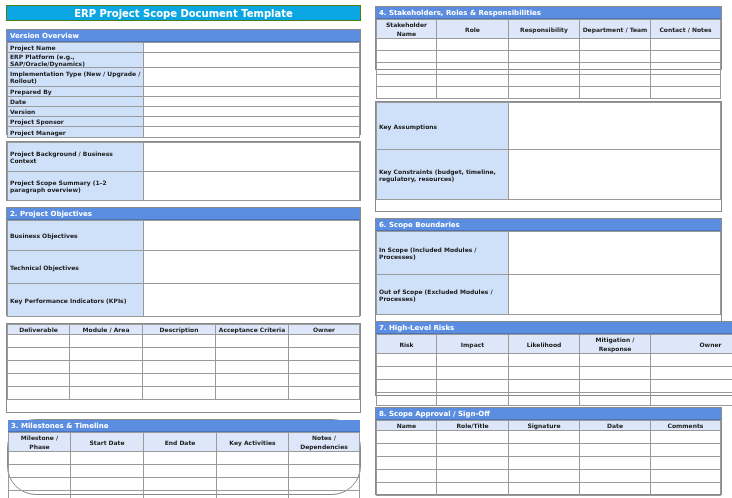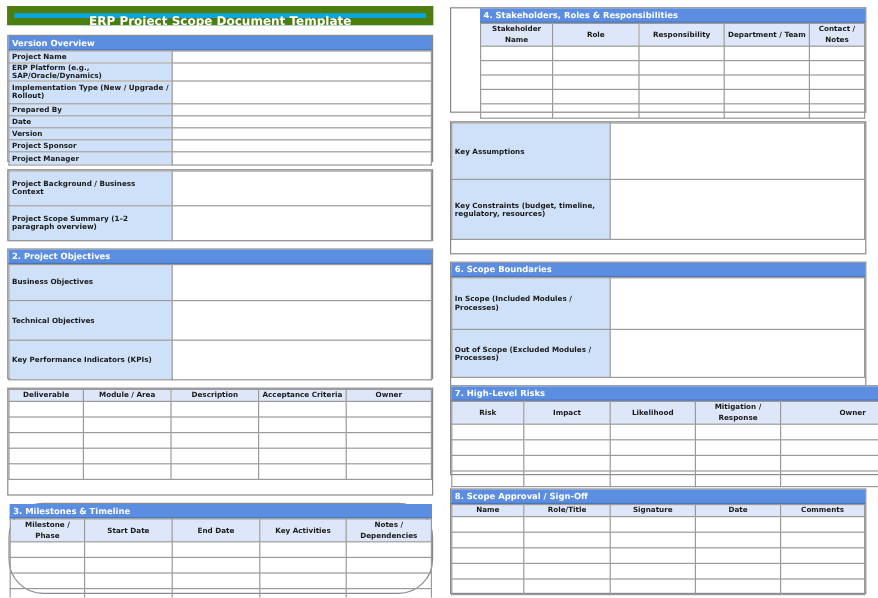--- a/index.html
+++ b/index.html
@@ -1,17 +1,17 @@
 <!DOCTYPE html>
 <html><head>
 <meta charset="utf-8">
 <style>
   html,body{margin:0;padding:0;background:#ffffff;}
   body{width:732px;height:498px;position:relative;overflow:hidden;font-family:"DejaVu Sans","Liberation Sans",sans-serif;color:#1a1a1a;}
-  .title{position:absolute;left:6px;top:5px;width:355px;height:16px;background:#0aa6e3;color:#fff;font-weight:bold;font-size:10px;line-height:16px;text-align:center;border:6px solid #4d7c0f;box-sizing:border-box;}
+  .title{position:absolute;left:6px;top:5px;width:355px;height:16px;background:#0aa6e3;color:#fff;font-weight:bold;font-size:10px;line-height:16px;text-align:center;border:1px solid #4d7c0f;box-sizing:border-box;}
   .block{position:absolute;border:1px solid #8a8a8a;box-sizing:border-box;background:#fff;}
   .sec-h{background:#5b8ee0;color:#fff;font-weight:bold;font-size:7px;height:12px;line-height:12px;padding-left:3px;border-bottom:1px solid #4a74b8;box-sizing:border-box;}
   table{border-collapse:collapse;width:100%;table-layout:fixed;}
   td,th{border:1px solid #9a9a9a;font-size:6px;padding:0 2px;box-sizing:border-box;overflow:hidden;}
   th{background:#dde7f9;font-weight:bold;text-align:center;height:10px;line-height:9px;}
   td.lbl{background:#cfe0f9;font-weight:bold;text-align:left;line-height:7px;}
   td.val{background:#ffffff;}
   tr.r td{height:10px;}
 </style>
 </head>
@@ -205,21 +205,21 @@
           <td></td>
           <td></td>
           <td></td>
           <td></td>
           <td></td>
         </tr>
   </tbody>
     </table>
 </div>
 
-<div class="block" style="left:375px;top:6px;width:347px;height:88px;padding-left:24px;">
+<div class="block" style="left:375px;top:6px;width:347px;height:64px;">
   <div class="sec-h">4. Stakeholders, Roles &amp; Responsibilities</div>
   <table>
     <colgroup>
         <col style="width:60px">
         <col style="width:72px">
         <col style="width:71px">
         <col style="width:71px">
         <col>
       </colgroup>
     <tbody>

